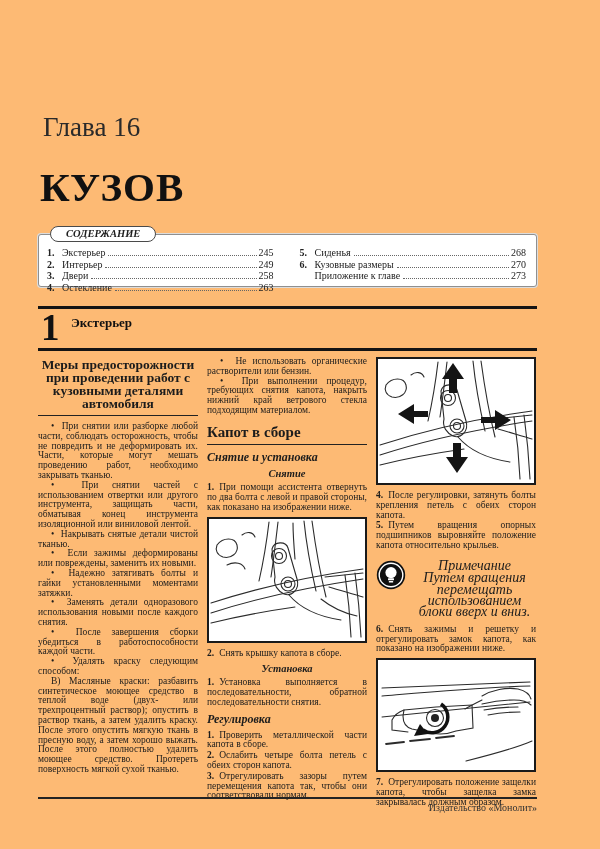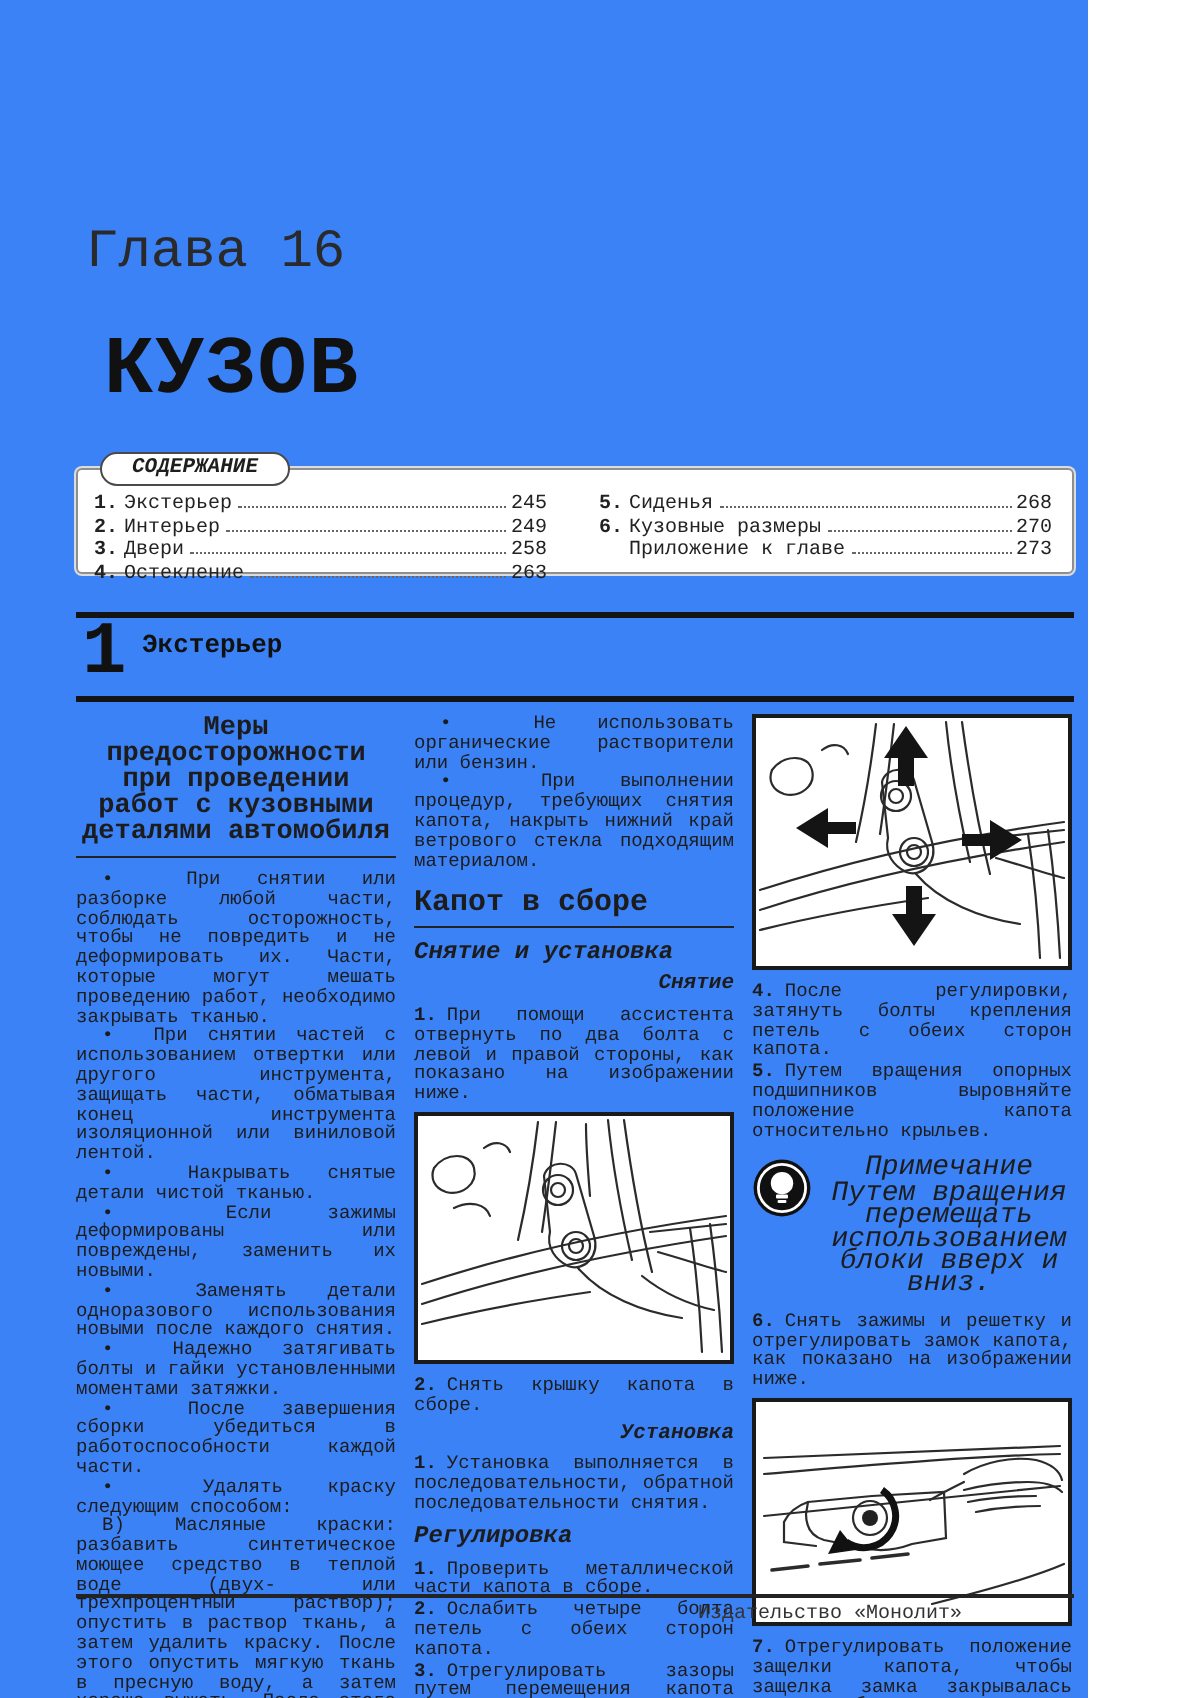--- a/index.html
+++ b/index.html
@@ -1,21 +1,21 @@
 <!DOCTYPE html>
 <html lang="ru"><head>
 <meta charset="utf-8">
 <style>
   html,body { margin:0; padding:0; background:#ffffff; }
   .page {
-    position:relative; width:544px; height:849px; background:#3b82f6;
-    color:#1e1e1e; font-family:Liberation Mono, monospace; overflow:hidden;
+    position:relative; width:600px; height:849px; background:#fdba74;
+    color:#1e1e1e; font-family:Liberation Serif, serif; overflow:hidden;
   }
   .chapter-label { position:absolute; left:43px; top:112px; font-size:27px; font-weight:400; color:#2a2a2a; }
-  .book-title { position:absolute; left:52px; top:163px; font-size:41px; font-weight:bold; letter-spacing:1px; color:#111; }
+  .book-title { position:absolute; left:40px; top:163px; font-size:41px; font-weight:bold; letter-spacing:1px; color:#111; }
 
   
   .toc { position:absolute; left:38px; top:234px; width:497px; height:51px;
          border:1px solid #8f8f8f; border-radius:3px; box-shadow:0 0 0 1px #dcdcdc; background:#fff; }
   .toc-label { position:absolute; top:-9px; left:11px; background:#fff; border:1.5px solid #4a4a4a;
                border-radius:9px; padding:1px 15px 2px; font-size:10.5px; font-weight:bold; font-style:italic; }
   .toc-cols { display:flex; gap:26px; padding:12px 10px 4px 8px; }
   .toc-col { flex:1; min-width:0; }
   .toc-row { display:flex; align-items:baseline; font-size:10px; line-height:11.6px; color:#222; }
   .toc-num { font-weight:bold; width:15px; flex:0 0 15px; }
@@ -33,21 +33,21 @@
   .col { width:160px; flex:0 0 160px; font-size:9.5px; line-height:9.8px; text-align:justify; color:#1c1c1c; }
   .col p { margin:0; }
   .safety-heading { font-size:13.5px; line-height:13px; font-weight:bold; text-align:center;
                     border-bottom:1px solid #222; padding-bottom:5px; margin:1px 0 6px 0; }
   p.bullet { text-indent:13px; }
   p.bullet::before { content:"\2022\00a0\00a0"; }
   p.plain { text-indent:13px; }
   .h2 { font-size:15px; line-height:15px; font-weight:bold; text-align:left;
         border-bottom:1.5px solid #222; padding-bottom:4px; margin:9px 0 8px 0; }
   .h3 { font-size:12px; font-weight:bold; font-style:italic; text-align:left; margin:7px 0 6px 0; }
-  .h4 { font-size:10.5px; font-weight:bold; font-style:italic; text-align:right; margin:5px 0 5px 0; }
+  .h4 { font-size:10.5px; font-weight:bold; font-style:italic; text-align:center; margin:5px 0 5px 0; }
   p.step { margin:0 0 1px 0; }
   .step-num { font-weight:bold; margin-right:5px; }
   .figure { border:2px solid #1a1a1a; margin:4px 0 6px 0; background:#fff; line-height:0; }
   .figure svg { display:block; width:100%; height:auto; }
   .sk { fill:none; stroke:#2b2b2b; stroke-width:1.1; stroke-linecap:round; }
   .sk2 { fill:none; stroke:#2b2b2b; stroke-width:1.8; stroke-linecap:round; }
   .arrow { fill:#141414; stroke:none; }
 
   .note { display:flex; gap:7px; align-items:flex-start; margin:9px 0 7px 0; }
   .note-icon { flex:0 0 30px; line-height:0; }
@@ -123,22 +123,22 @@
   </div>
 
   <div class="columns">
 
     <div class="col">
       <div class="safety-heading">Меры предосторожности при проведении работ с кузовными деталями автомобиля</div>
       <p class="bullet">При снятии или разборке любой части, соблюдать осторожность, чтобы не повредить и не деформировать их. Части, которые могут мешать проведению работ, необходимо закрывать тканью.</p>
       <p class="bullet">При снятии частей с использованием отвертки или другого инструмента, защищать части, обматывая конец инструмента изоляционной или виниловой лентой.</p>
       <p class="bullet">Накрывать снятые детали чистой тканью.</p>
       <p class="bullet">Если зажимы деформированы или повреждены, заменить их новыми.</p>
+      <p class="bullet">Надежно затягивать болты и гайки установленными моментами затяжки.</p>
       <p class="bullet">Заменять детали одноразового использования новыми после каждого снятия.</p>
-      <p class="bullet">Надежно затягивать болты и гайки установленными моментами затяжки.</p>
       <p class="bullet">После завершения сборки убедиться в работоспособности каждой части.</p>
       <p class="bullet">Удалять краску следующим способом:</p>
       <p class="plain">В) Масляные краски: разбавить синтетическое моющее средство в теплой воде (двух- или трехпроцентный раствор); опустить в раствор ткань, а затем удалить краску. После этого опустить мягкую ткань в пресную воду, а затем хорошо выжать. После этого полностью удалить моющее средство. Протереть поверхность мягкой сухой тканью.</p>
     </div>
 
     <div class="col">
       <p class="bullet">Не использовать органические растворители или бензин.</p>
       <p class="bullet">При выполнении процедур, требующих снятия капота, накрыть нижний край ветрового стекла подходящим материалом.</p>
       <div class="h2">Капот в сборе</div>
       <div class="h3">Снятие и установка</div>

